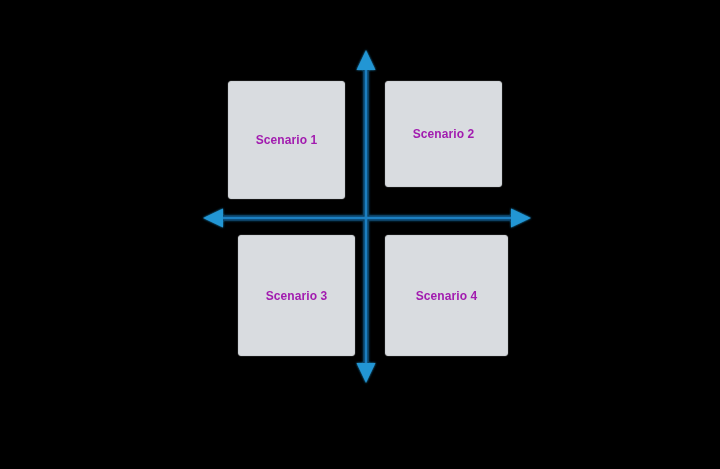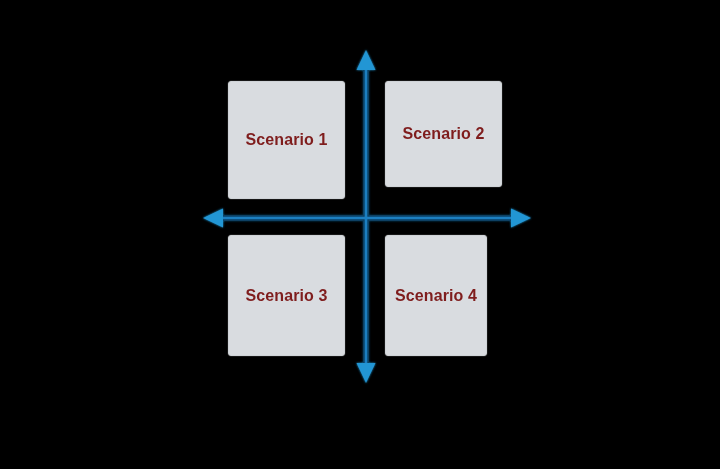--- a/index.html
+++ b/index.html
@@ -35,35 +35,35 @@
     box-sizing: border-box;
     background: #d9dce0;
     border: 1px solid #cfd3d7;
     border-radius: 3px;
     display: flex;
     align-items: center;
     justify-content: center;
     box-shadow: 0 0 0 0.5px rgba(255,255,255,0.18);
   }
   .scenario-label {
-    font-size: 16px;
+    font-size: 12px;
     font-weight: bold;
-    color: #7f1d1d;
+    color: #a21caf;
     letter-spacing: 0.1px;
     line-height: 1;
     text-align: center;
     white-space: nowrap;
     -webkit-font-smoothing: antialiased;
   }
 
   
   #box-q1 { left: 228px; top: 81px;  width: 117px; height: 118px; }
   #box-q2 { left: 385px; top: 81px;  width: 117px; height: 106px; }
-  #box-q3 { left: 228px; top: 235px; width: 117px; height: 121px; }
-  #box-q4 { left: 385px; top: 235px; width: 102px; height: 121px; }
+  #box-q3 { left: 238px; top: 235px; width: 117px; height: 121px; }
+  #box-q4 { left: 385px; top: 235px; width: 123px; height: 121px; }
 </style>
 </head>
 <body>
 
 <div id="stage">
 
   <svg class="axis-layer" viewBox="0 0 720 469" width="720" height="469" xmlns="http://www.w3.org/2000/svg">
     <defs>
       <filter id="axisGlow" x="-60%" y="-60%" width="220%" height="220%">
         <feGaussianBlur stdDeviation="1.1" result="b"></feGaussianBlur>

